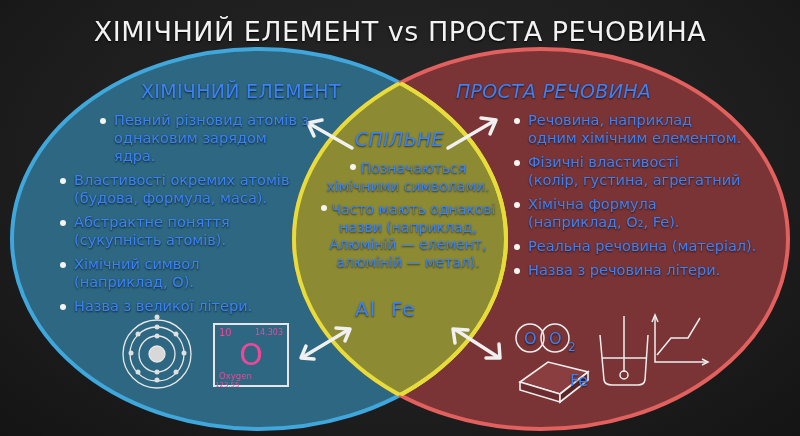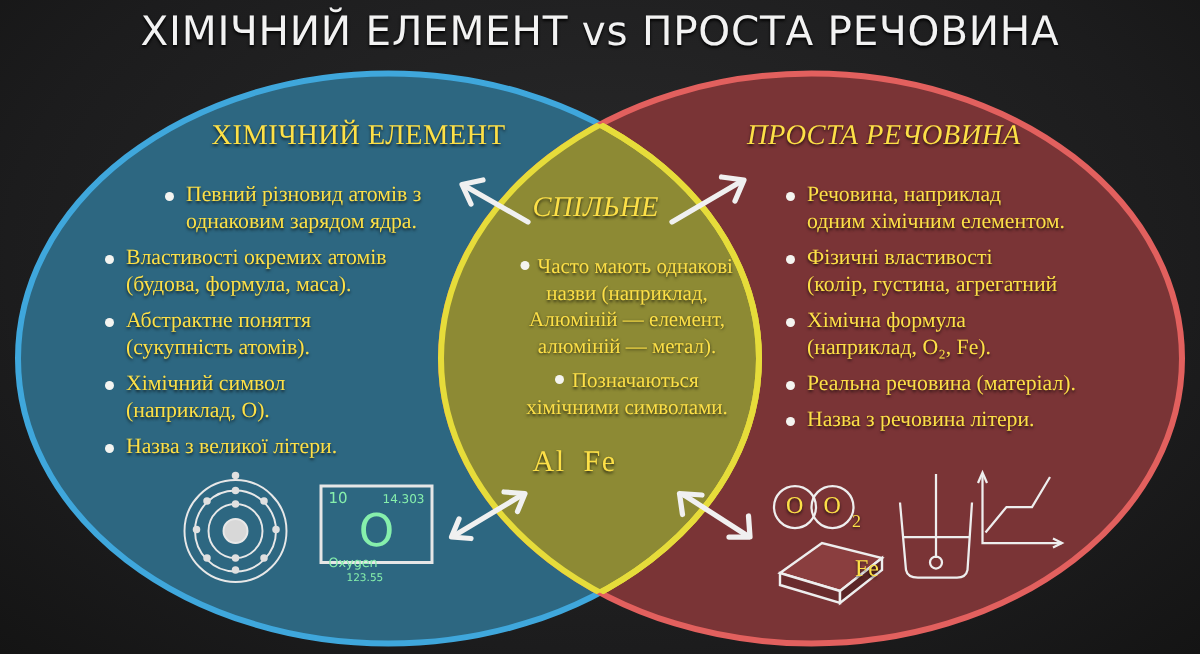--- a/index.html
+++ b/index.html
@@ -9,47 +9,47 @@
     font-family:"DejaVu Sans", sans-serif;
     position:relative;
   }
   .board {
     position:absolute; left:0; top:0; width:800px; height:436px;
     background:
       radial-gradient(ellipse at 50% 40%, #2a2a2b 0%, #1c1c1d 70%, #141414 100%);
   }
   svg.venn { position:absolute; left:0; top:0; }
   .title {
-    position:absolute; left:0; width:800px; top:6px; text-align:center;
+    position:absolute; left:0; width:800px; top:16px; text-align:center;
     color:#f2f2f2; font-size:27px; letter-spacing:0.5px;
     text-shadow:0 1px 2px #000;
     font-family:"DejaVu Sans", sans-serif;
   }
-  .txt { position:absolute; color:#fde047; text-shadow:0 1px 2px rgba(0,0,0,0.7);font-family:Liberation Serif, serif; }
+  .txt { position:absolute; color:#3b82f6; text-shadow:0 1px 2px rgba(0,0,0,0.7); }
   .heading { font-size:19px; letter-spacing:0.3px; }
   .heading.italic { font-style:italic; }
-  ul.list { list-style:none; margin:10px; padding:0; font-size:14.5px; line-height:18px; }
+  ul.list { list-style:none; margin:0; padding:0; font-size:14.5px; line-height:18px; }
   ul.list li { position:relative; padding-left:16px; margin-bottom:6px; }
   ul.list li::before {
     content:""; position:absolute; left:2px; top:7px; width:6px; height:6px;
     border-radius:50%; background:#f4f4f0;
   }
   .center-list li { padding-left:0; text-align:center; }
   .center-list li::before { display:none; }
   .bullet-dot { display:inline-block; width:6px; height:6px; border-radius:50%; background:#f4f4f0; vertical-align:middle; margin-right:5px; position:relative; top:-2px;}
   .symbols { font-size:20px; letter-spacing:1px; }
   .elem-card {
-    position:absolute; left:213px; top:323px; width:76px; height:53px;
-    border:2px solid #e6e6e6; box-sizing:border-box; color:#86efac;
+    position:absolute; left:213px; top:323px; width:76px; height:64px;
+    border:2px solid #e6e6e6; box-sizing:border-box; color:#ec4899;
   }
   .elem-card .num { position:absolute; left:4px; top:2px; font-size:10px; }
   .elem-card .mass { position:absolute; right:4px; top:3px; font-size:8px; }
   .elem-card .sym { position:absolute; left:0; width:100%; top:12px; text-align:center; font-size:30px; }
   .elem-card .name { position:absolute; left:4px; top:46px; font-size:8.5px; }
-  .elem-card .sub { position:absolute; left:16px; top:56px; font-size:7px;text-align:right; }
+  .elem-card .sub { position:absolute; left:0; top:56px; font-size:7px;text-align:right; }
 </style>
 </head>
 <body>
 
 <div class="board"></div>
 
 <svg class="venn" width="800" height="436" viewBox="0 0 800 436">
   <defs>
     <clipPath id="blueClip">
         <ellipse cx="259" cy="239" rx="247" ry="190"></ellipse>
@@ -152,26 +152,26 @@
 <div class="elem-card">
   <span class="num">10</span>
   <span class="mass">14.303</span>
   <span class="sym">O</span>
   <span class="name">Oxygen</span>
   <span class="sub">123.55</span>
 </div>
 
 <div class="txt heading italic" style="left:355px; top:128px;">СПІЛЬНЕ</div>
 <ul class="txt list center-list" style="left:300px; top:160px; width:200px; font-size:14px; line-height:17.5px;">
+  <li><span class="bullet-dot"></span><span>Позначаються</span><br><span>хімічними символами.</span></li>
   <li><span class="bullet-dot"></span><span>Часто мають однакові</span><br><span>назви (наприклад,</span><br><span>Алюміній — елемент,</span><br><span>алюміній — метал).</span></li>
-  <li><span class="bullet-dot"></span><span>Позначаються</span><br><span>хімічними символами.</span></li>
 </ul>
 <div class="txt symbols" style="left:355px; top:297px; white-space:pre;">Al  Fe</div>
 
-<div class="txt heading italic" style="left:456px; top:80px;margin-left:42px;">ПРОСТА РЕЧОВИНА</div>
+<div class="txt heading italic" style="left:456px; top:80px;">ПРОСТА РЕЧОВИНА</div>
 <ul class="txt list" style="left:512px; top:111px; width:270px;">
   <li><span>Речовина, наприклад</span><br><span>одним хімічним елементом.</span></li>
   <li><span>Фізичні властивості</span><br><span>(колір, густина, агрегатний</span><br></li>
   <li><span>Хімічна формула</span><br><span>(наприклад, O₂, Fe).</span></li>
   <li><span>Реальна речовина (матеріал).</span></li>
   <li><span>Назва з речовина літери.</span></li>
 </ul>
 
 <div class="txt" style="left:524px; top:329px; font-size:16px;">O</div>
 <div class="txt" style="left:549px; top:329px; font-size:16px;">O</div>

